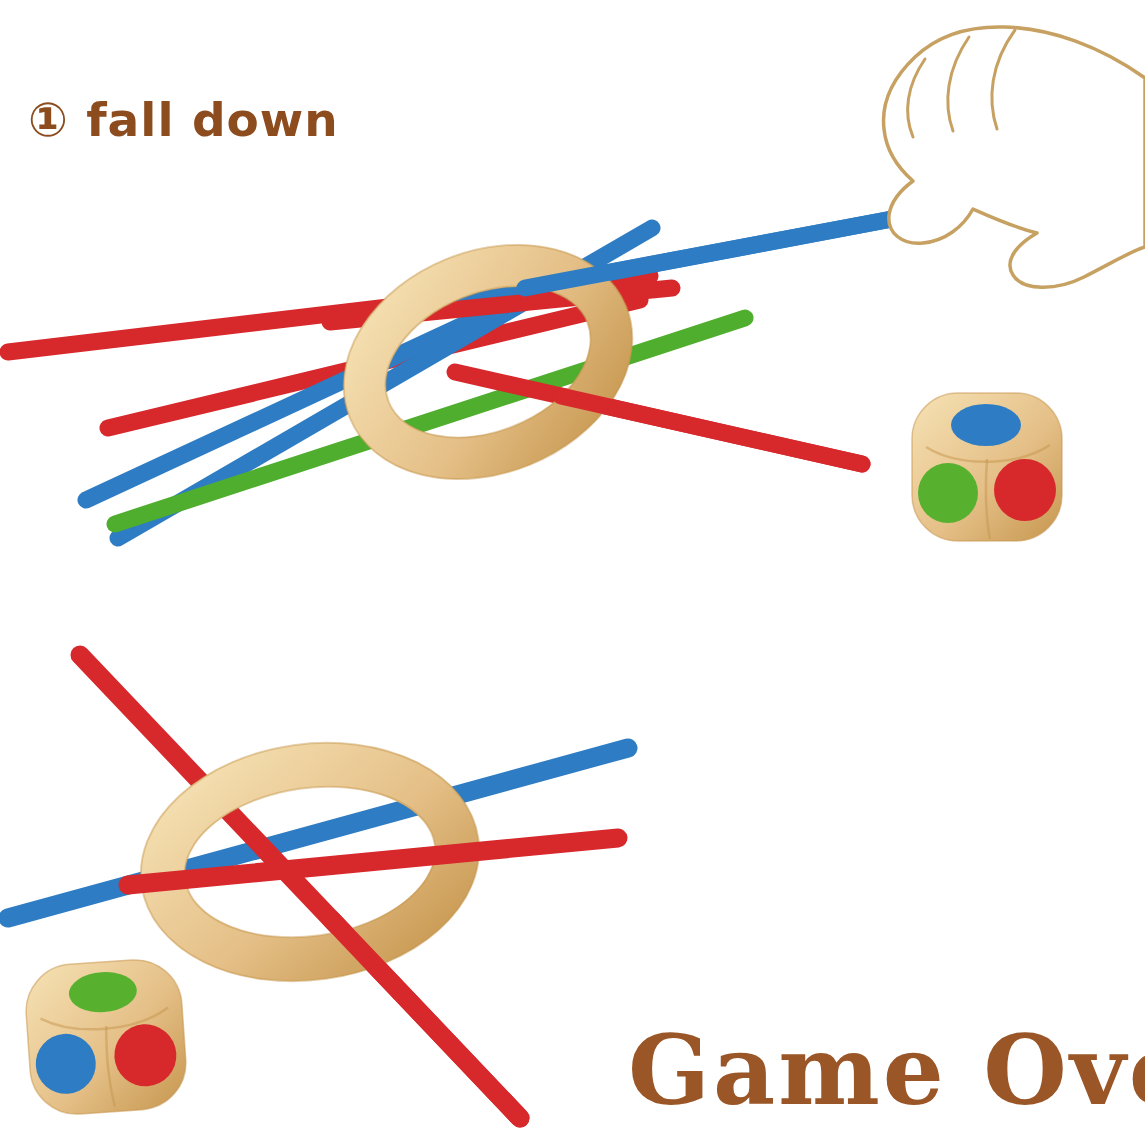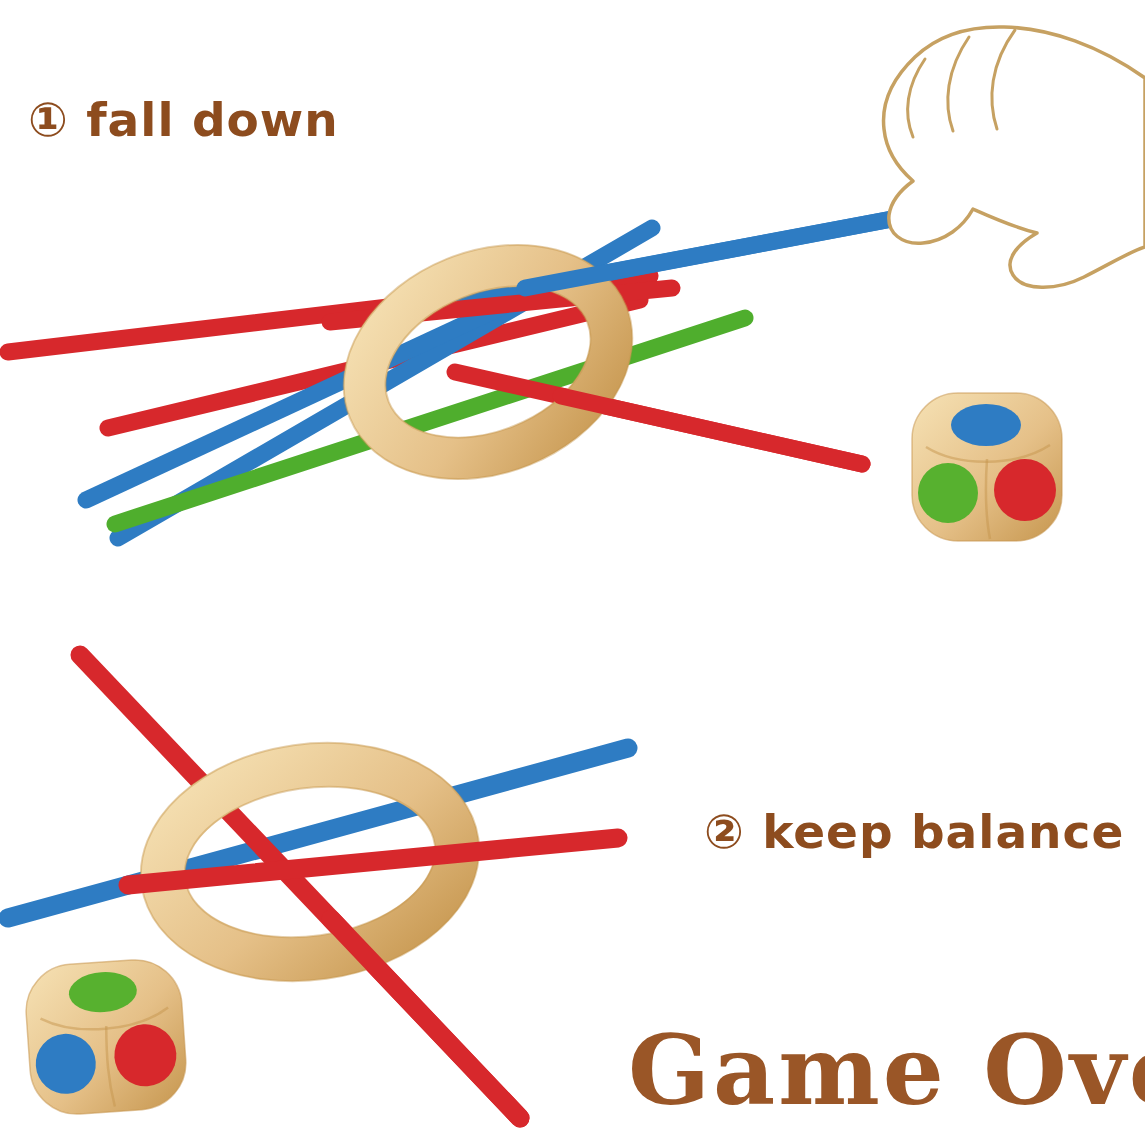--- a/index.html
+++ b/index.html
@@ -122,16 +122,15 @@
         <path class="die-edge" d="M14,52 C48,72 108,72 142,50"></path>
         <path class="die-edge" d="M79,64 C77,95 77,118 82,145"></path>
         <ellipse class="fill-green" cx="78" cy="30" rx="34" ry="20"></ellipse>
         <circle class="fill-blue" cx="36" cy="99" r="30"></circle>
         <circle class="fill-red" cx="116" cy="96" r="31"></circle>
       </g>
     </g>
   </svg>
 
   <div class="label" id="step1">① fall down</div>
-  <div class="label" id="step2">② keep balance</div>
   <div id="gameover">Game Over</div>
 
 </div>
 
 </body></html>

